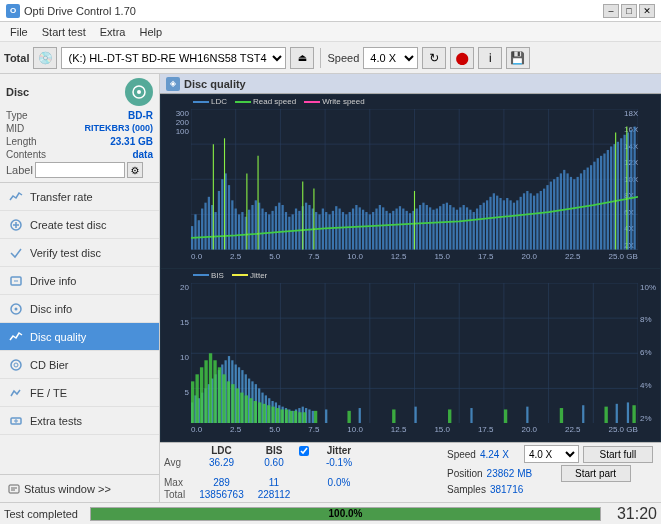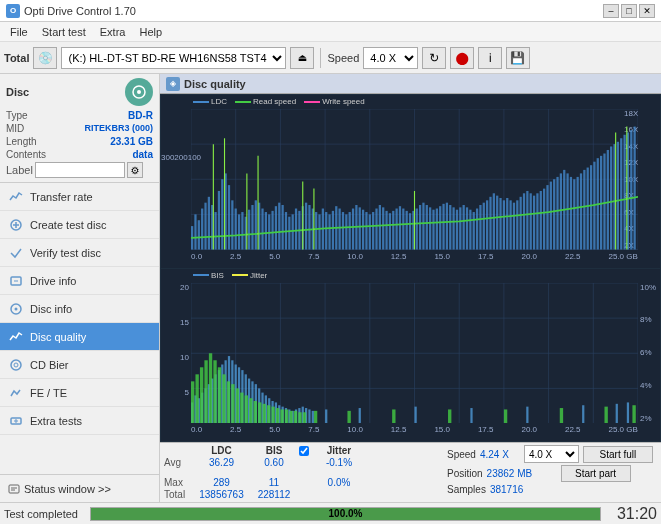--- a/index.html
+++ b/index.html
@@ -254,21 +254,21 @@
           <div style="display:flex;align-items:center;gap:2px;">
             <div style="width:16px;height:2px;background:#44cc44;"></div>
             <span style="font-size:8px;color:#ccc;text-align:right;">Read speed</span>
           </div>
           <div style="display:flex;align-items:center;gap:2px;">
             <div style="width:16px;height:2px;background:#ff44aa;"></div>
             <span style="font-size:8px;color:#ccc;">Write speed</span>
           </div>
         </div>
 
-        <div style="position:absolute;left:0;top:14px;bottom:18px;width:30px;display:flex;flex-direction:row;padding:0 2px 0 0;margin-top:44px;">
+        <div style="position:absolute;left:0;top:14px;bottom:18px;width:30px;display:flex;flex-direction:column;padding:0 2px 0 0;">
           <span style="font-size:8px;color:#99aacc;text-align:right;">300</span>
           <span style="font-size:8px;color:#99aacc;text-align:right;">200</span>
           <span style="font-size:8px;color:#99aacc;text-align:right;">100</span>
           <span style="font-size:8px;color:#99aacc;text-align:right;"></span>
         </div>
 
         <div style="position:absolute;right:16px;top:14px;bottom:18px;width:22px;display:flex;flex-direction:column;justify-content:space-between;padding:0 0 0 2px;">
           <span style="font-size:8px;color:#99aacc;">18X</span>
           <span style="font-size:8px;color:#99aacc;">16X</span>
           <span style="font-size:8px;color:#99aacc;">14X</span>

